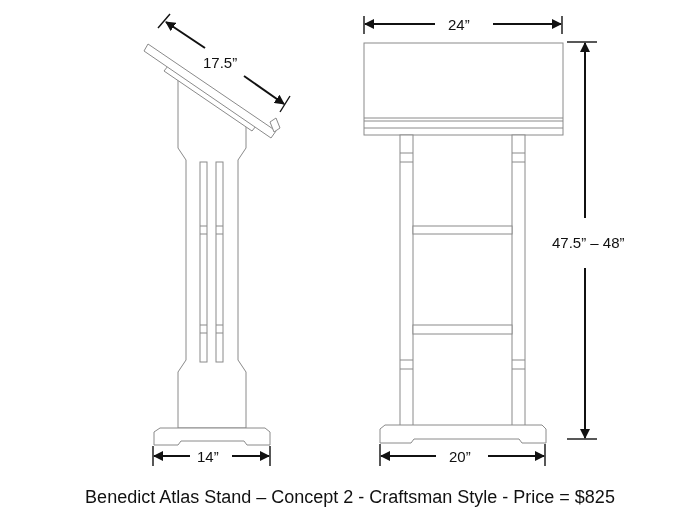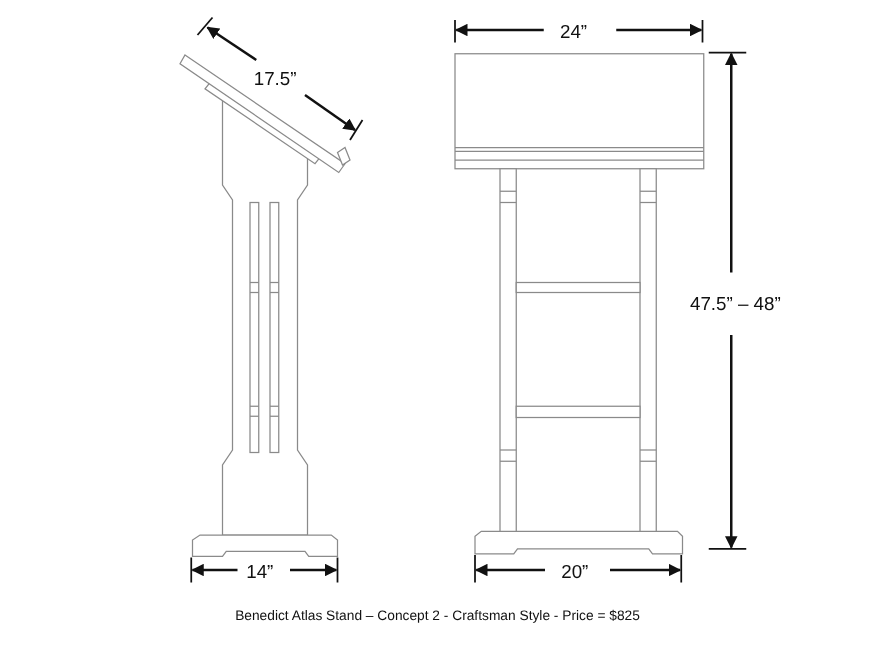--- a/index.html
+++ b/index.html
@@ -4,21 +4,21 @@
 <style>
   html, body { margin: 0; padding: 0; background: #ffffff; }
   body { width: 700px; height: 525px; position: relative; overflow: hidden; font-family: "Liberation Sans", sans-serif; }
   #drawing { position: absolute; left: 0; top: 0; width: 700px; height: 525px; }
   .outline { fill: #ffffff; stroke: #8a8a8a; stroke-width: 1; }
   .outline-line { fill: none; stroke: #8a8a8a; stroke-width: 1; }
   .dim { stroke: #111111; stroke-width: 2; fill: none; }
   .dim-thin { stroke: #111111; stroke-width: 1.4; fill: none; }
   .arrowhead { fill: #111111; }
   .dim-label { font-family: "Liberation Sans", sans-serif; font-size: 15px; fill: #111111; }
-  #caption { position: absolute; left: 0; top: 487px; width: 700px; text-align: center; font-family: "Liberation Sans", sans-serif; font-size: 11px; color: #111111; }
+  #caption { position: absolute; left: 0; top: 487px; width: 700px; text-align: center; font-family: "Liberation Sans", sans-serif; font-size: 18px; color: #111111; }
 </style>
 </head>
 <body>
 
 <svg id="drawing" viewBox="0 0 700 525" xmlns="http://www.w3.org/2000/svg">
   <defs>
     <marker id="arr" viewBox="0 0 10 10" refX="9" refY="5" markerWidth="5" markerHeight="5" orient="auto-start-reverse">
       <path d="M0,0 L10,5 L0,10 z" class="arrowhead"></path>
     </marker>
   </defs>

